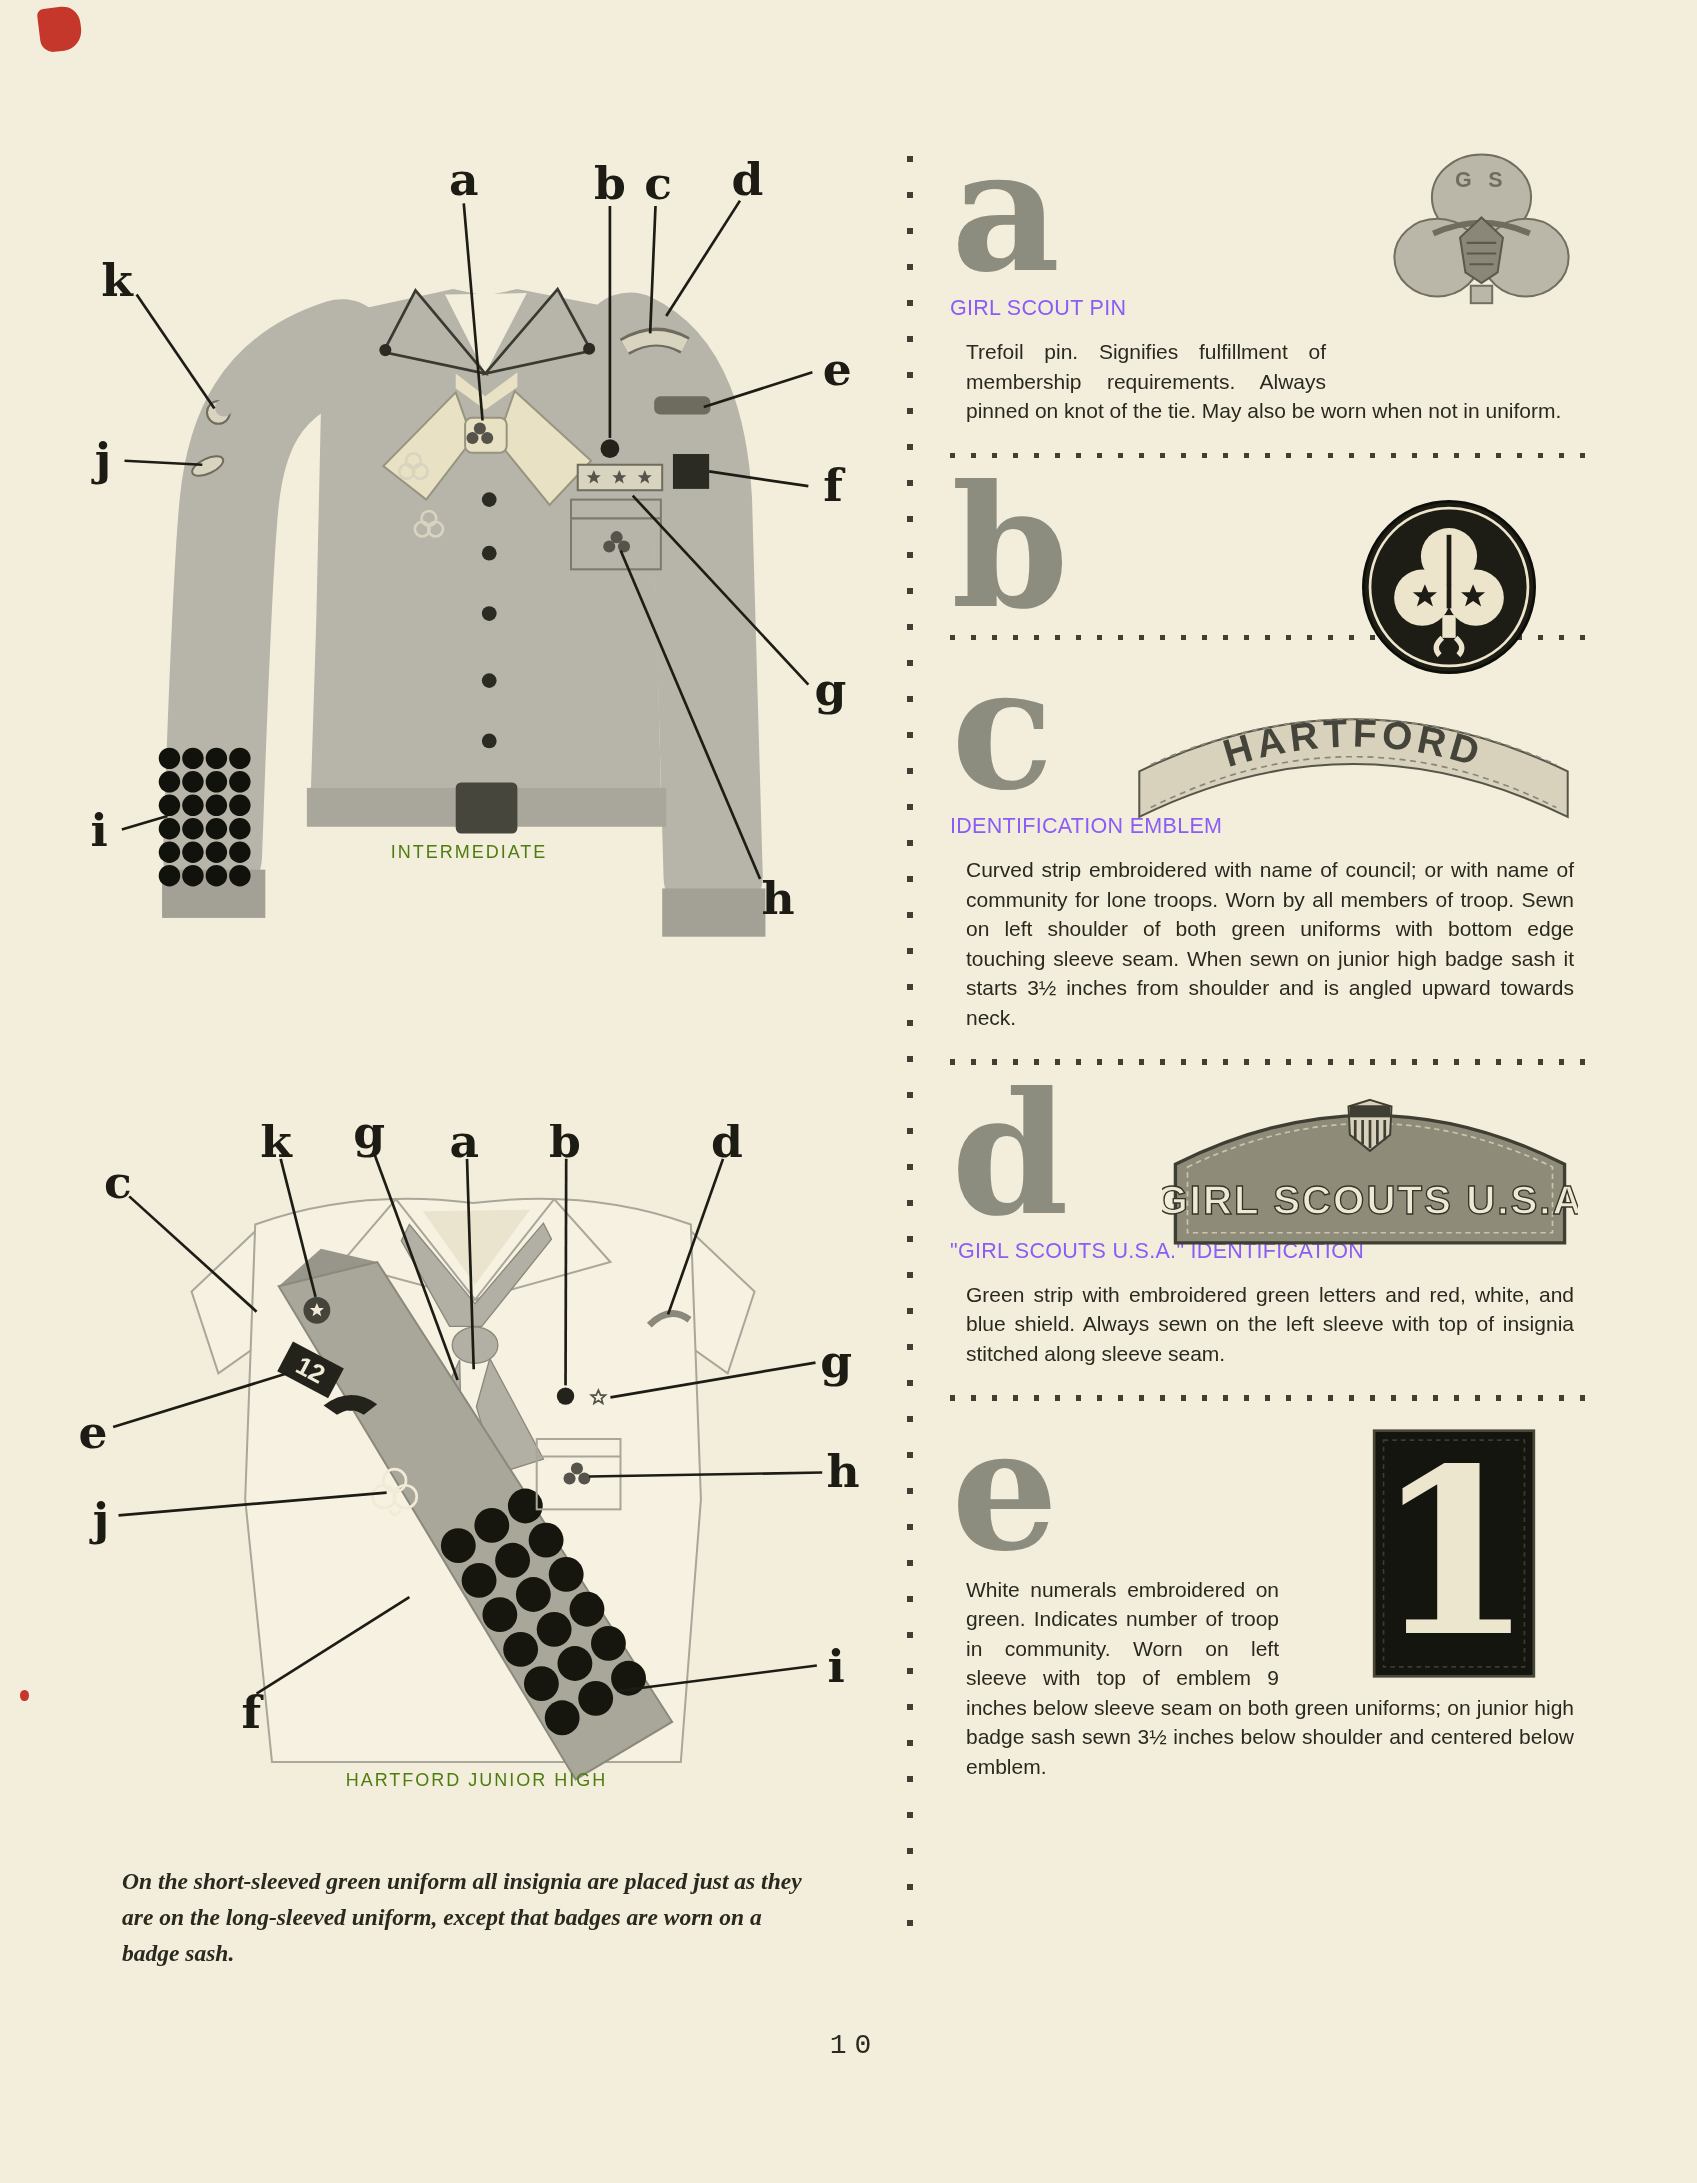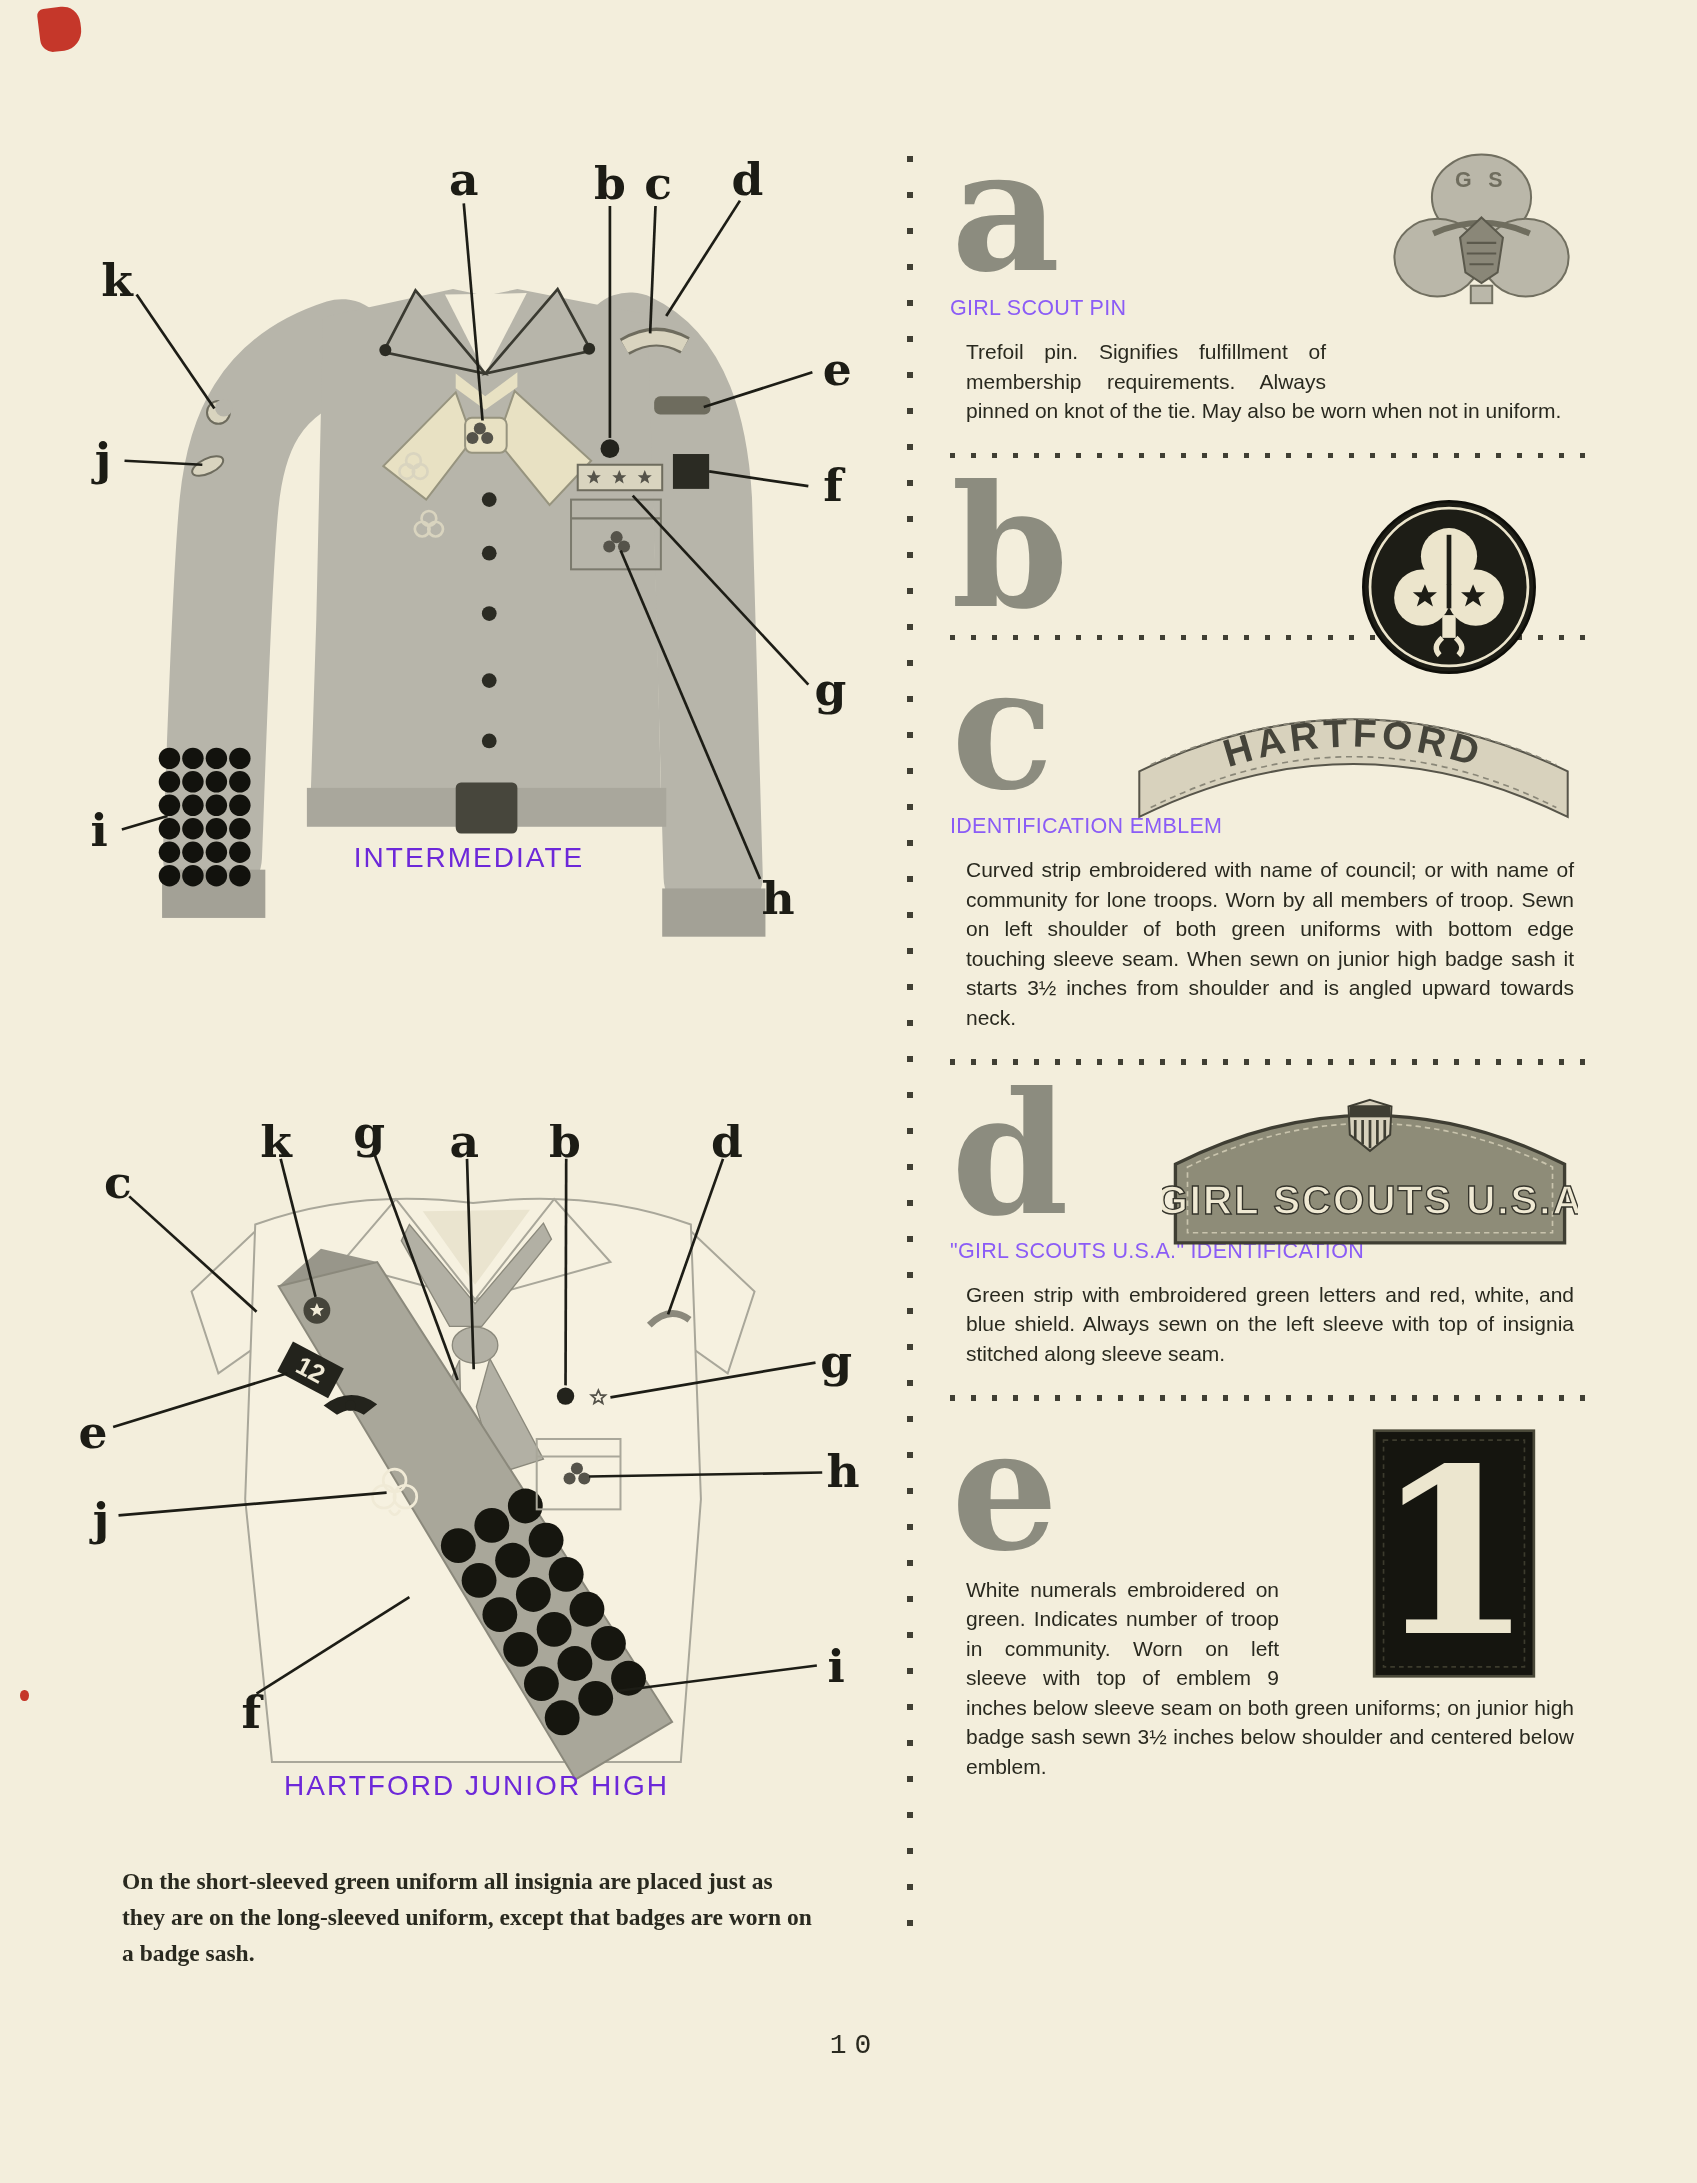--- a/index.html
+++ b/index.html
@@ -3,25 +3,25 @@
 <meta charset="utf-8">
 <style>
   html,body{margin:0;padding:0;background:#d8d2c0;}
   .page{position:relative;width:1697px;height:2183px;background:#f3eedc;overflow:hidden;
         font-family:"Liberation Sans",sans-serif;color:#26261f;}
   .corner-mark{position:absolute;left:39px;top:6.7px;width:42px;height:44px;background:#c5372a;
                border-radius:6.7px 42% 46% 30%;transform:rotate(-7deg);}
   .red-speck{position:absolute;left:20px;top:1690px;width:8.7px;height:11.4px;background:#c5372a;border-radius:50%;}
   .divider-v{position:absolute;left:907px;top:156px;width:6px;height:1781px;
              background:repeating-linear-gradient(180deg,#403f34 0 6px,transparent 6px 36px);}
-  .caption{position:absolute;font-size:28px;letter-spacing:2px;color:#6d28d9;text-align:center;}
+  .caption{position:absolute;font-size:18px;letter-spacing:2px;color:#4d7c0f;text-align:center;}
   .caption-1{left:315px;top:842px;width:308px;}
   .caption-2{left:282px;top:1770px;width:389px;}
   .note{position:absolute;left:122px;top:1839px;width:697px;
-        font-family:"Liberation Serif",serif;font-weight:bold;
+        font-family:"Liberation Serif",serif;font-style:italic;font-weight:bold;
         font-size:23.5px;line-height:36px;color:#29291f;}
   .page-number{position:absolute;left:801px;top:2030px;width:107px;text-align:center;
                font-family:Liberation Mono, monospace;font-size:28px;letter-spacing:8px;color:#2a2a20;}
   .right-col{position:absolute;left:950px;top:153px;width:640px;}
   .entry{position:relative;}
   .entry-letter{font-family:"DejaVu Serif",serif;font-weight:700;font-size:168px;line-height:0.70;
                 color:#8c8c7f;margin:0 0 24px 1.3px;height:119px;}
   .entry-title{font-size:21.5px;font-weight:400;letter-spacing:0.3px;color:#8b5cf6;margin:0 0 9.4px 0;}
   .entry-body{font-size:21px;line-height:29.5px;margin:16px;text-align:justify;color:#29291f;}
   .illo{position:absolute;}

